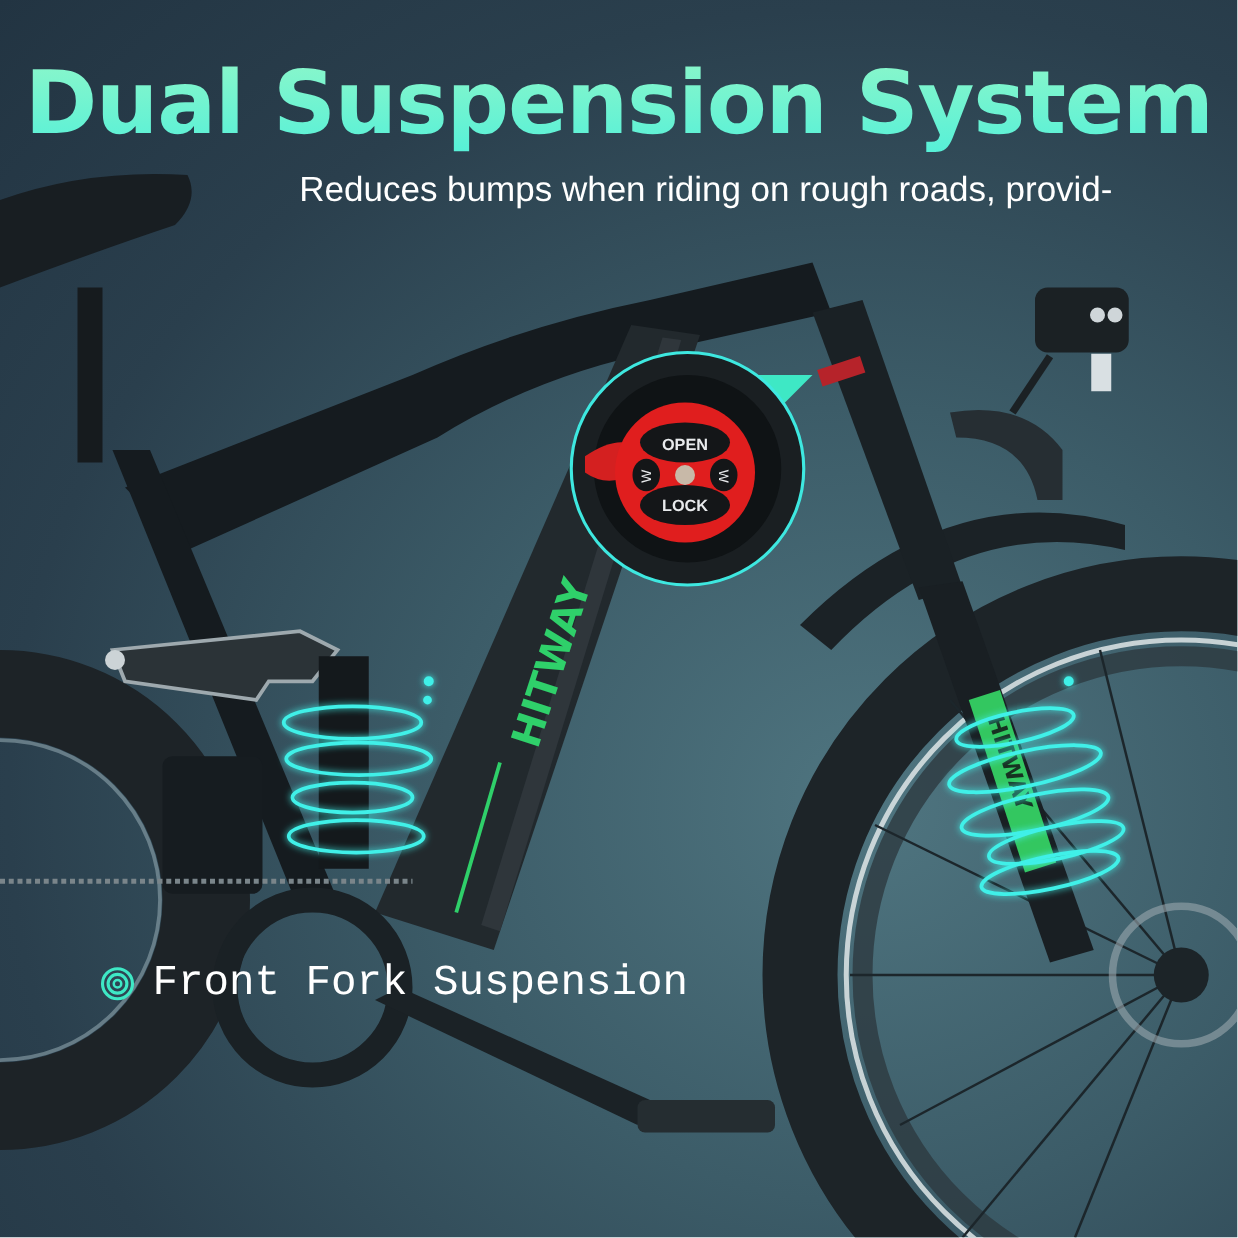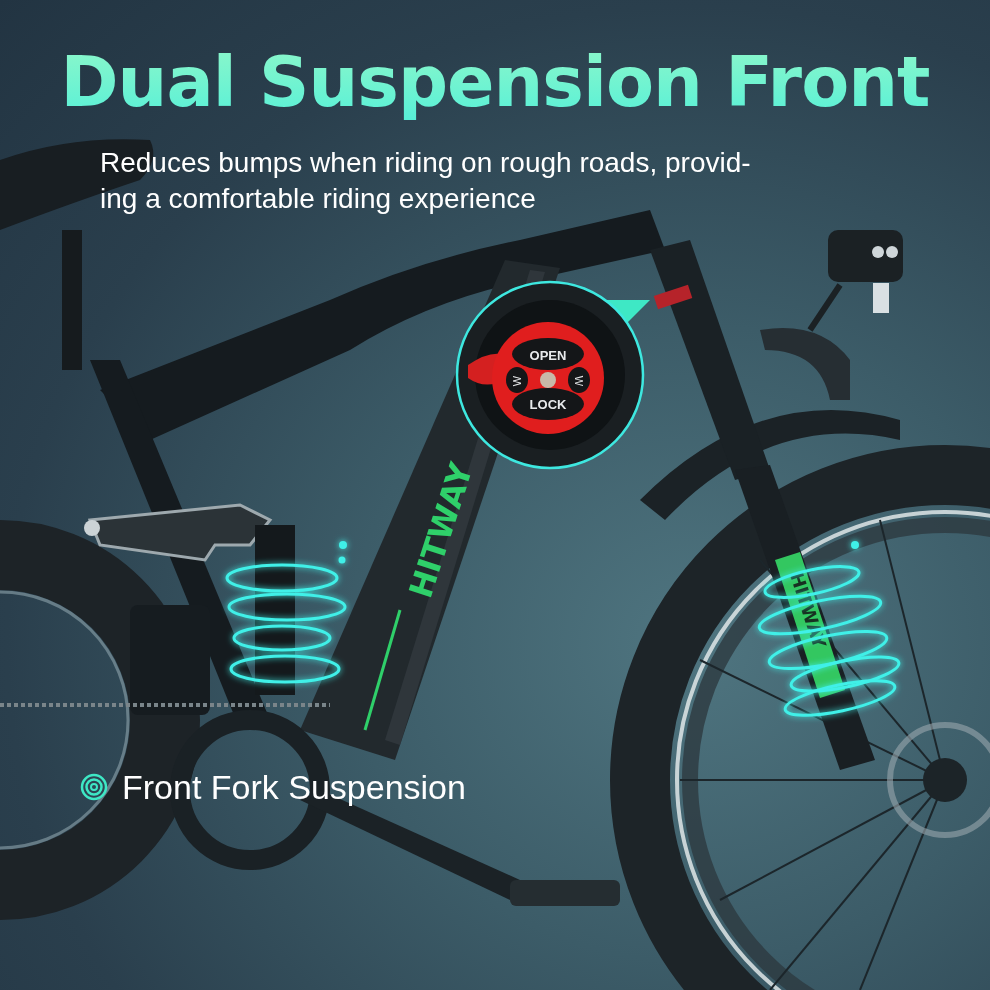--- a/index.html
+++ b/index.html
@@ -11,27 +11,27 @@
   svg.art { position:absolute; left:0; top:0; width:990px; height:990px; }
   .title {
     position:absolute; left:0; width:990px; top:40px; text-align:center;
     font-family:"DejaVu Sans", sans-serif; font-weight:bold; font-size:70px; letter-spacing:-1px;
     color:#7ef5cf;
     background: linear-gradient(180deg, #8ff7c9 0%, #55f0d8 100%);
     -webkit-background-clip:text; background-clip:text; -webkit-text-fill-color:transparent;
     line-height:84px;
   }
   .subtitle {
-    position:absolute; left:100px; width:790px; top:145px; text-align:left;
+    position:absolute; left:100px; width:790px; top:134px; text-align:right;
     color:#ffffff; font-size:28px; line-height:36px;
   }
   .features { position:absolute; left:80px; top:760px; }
   .feature { display:flex; align-items:center; height:54px; }
   .ficon { width:28px; height:28px; margin-right:14px; }
-  .flabel { color:#ffffff; font-size:34px; font-family:Liberation Sans, sans-serif; }
+  .flabel { color:#ffffff; font-size:34px; font-family:Liberation Mono, monospace; }
   .brand { fill:#2fd06a; font-family:"DejaVu Sans", sans-serif; font-weight:bold; }
 </style>
 </head>
 <body>
 
 <div class="stage">
 
   <svg class="art" viewBox="0 0 990 990">
     <defs>
       <radialGradient id="tireG" cx="50%" cy="50%" r="50%">
@@ -146,25 +146,24 @@
     <g fill="none" stroke="#3ff0e8" stroke-width="3" filter="url(#glow)">
       <ellipse cx="812" cy="582" rx="48" ry="12" transform="rotate(-12 812 582)"></ellipse>
       <ellipse cx="820" cy="615" rx="62" ry="14" transform="rotate(-12 820 615)"></ellipse>
       <ellipse cx="828" cy="650" rx="60" ry="14" transform="rotate(-12 828 650)"></ellipse>
       <ellipse cx="845" cy="674" rx="55" ry="13" transform="rotate(-12 845 674)"></ellipse>
       <ellipse cx="840" cy="698" rx="56" ry="13" transform="rotate(-12 840 698)"></ellipse>
       <circle cx="855" cy="545" r="2.5" fill="#3ff0e8"></circle>
     </g>
   </svg>
 
-  <div class="title">Dual Suspension Front</div>
+  <div class="title">Dual Suspension System</div>
 
   <div class="subtitle">
     <div>Reduces bumps when riding on rough roads, provid-</div>
-    <div>ing a comfortable riding experience</div>
   </div>
 
   <div class="features">
     <div class="feature">
       <svg class="ficon" viewBox="0 0 28 28">
         <circle cx="14" cy="14" r="12" fill="none" stroke="#3ee8c5" stroke-width="2.5"></circle>
         <circle cx="14" cy="14" r="7.5" fill="none" stroke="#3ee8c5" stroke-width="2.5"></circle>
         <circle cx="14" cy="14" r="3" fill="none" stroke="#3ee8c5" stroke-width="2"></circle>
       </svg>
       <span class="flabel">Front Fork Suspension</span>

